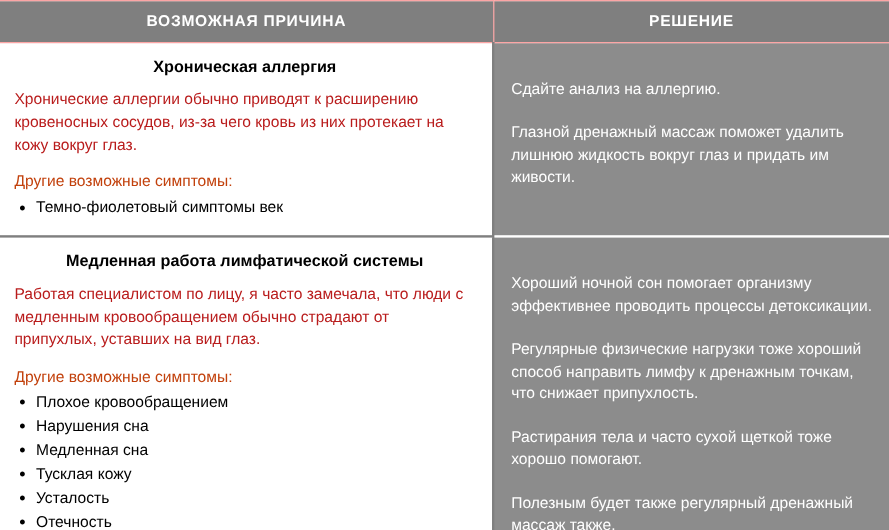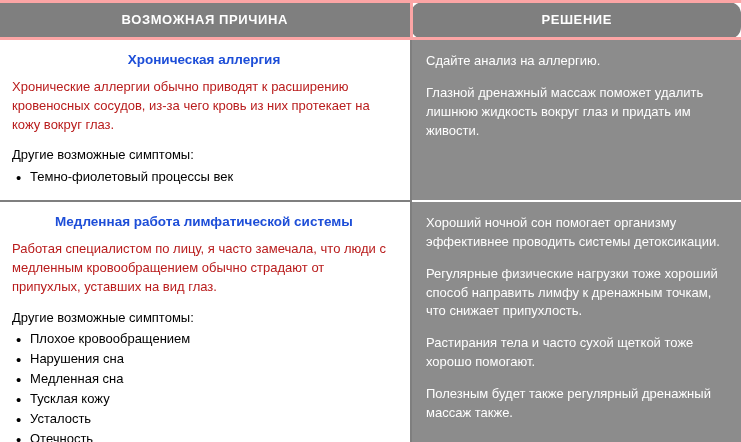--- a/index.html
+++ b/index.html
@@ -27,25 +27,25 @@
   table.matrix col.c2 { width: 330px; }
 
   thead th {
     background: #7f7f7f;
     color: #ffffff;
     font-size: 13px;
     font-weight: bold;
     letter-spacing: 0.6px;
     text-align: center;
     padding: 9px 6px 10px 6px;
-    border: 3px solid #fca5a5;
+    border: 1px solid #fca5a5;
     vertical-align: middle;
   }
   thead th.first { border-left: none; }
-  thead th.last { border-right: none; border-radius: 12px; }
+  thead th.last { border-right: none; }
 
   tbody td {
     vertical-align: top;
     border: 1px solid #ffffff;
     padding: 0;
   }
   tbody td.cause {
     background: #ffffff;
     border-left: none;
     border-top: 2px solid #7f7f7f;
@@ -64,34 +64,34 @@
   .cause-inner {
     padding: 12px 14px 12px 12px;
   }
   .sol-inner {
     padding: 12px 14px 12px 14px;
   }
 
   .cause-title {
     font-size: 13.5px;
     font-weight: bold;
-    color: #1d4ed8;
+    color: #000000;
     text-align: center;
     margin: 0 0 9px 0;
     line-height: 1.25;
   }
   .cause-body {
     font-size: 13px;
     color: #b91c1c;
     line-height: 1.45;
     margin: 0 0 12px 0;
   }
   .cause-sub {
     font-size: 13px;
-    color: #000000;
+    color: #c2410c;
     line-height: 1.45;
     margin: 0 0 3px 0;
   }
   ul.sym {
     list-style: none;
     margin: 0;
     padding: 0;
   }
   ul.sym li {
     font-size: 13px;
@@ -105,21 +105,21 @@
     position: absolute;
     left: 4px;
     top: -1px;
     font-size: 15px;
     line-height: 1.45;
   }
 
   .sol-para {
     font-size: 13px;
     line-height: 1.45;
-    margin: 0 0 13px 0;
+    margin: 17px 0 13px 0;
     color: #ffffff;
   }
   .sol-para:last-child { margin-bottom: 0; }
 </style>
 </head>
 <body>
 
 <div class="sheet">
   <table class="matrix">
     <colgroup>
@@ -134,21 +134,21 @@
     </thead>
     <tbody>
 
       <tr class="row1">
         <td class="cause">
           <div class="cause-inner">
             <p class="cause-title">Хроническая аллергия</p>
             <p class="cause-body">Хронические аллергии обычно приводят к расширению кровеносных сосудов, из-за чего кровь из них протекает на кожу вокруг глаз.</p>
             <p class="cause-sub">Другие возможные симптомы:</p>
             <ul class="sym">
-              <li>Темно-фиолетовый процессы век</li>
+              <li>Темно-фиолетовый симптомы век</li>
             </ul>
           </div>
         </td>
         <td class="solution">
           <div class="sol-inner">
             <p class="sol-para">Сдайте анализ на аллергию.</p>
             <p class="sol-para">Глазной дренажный массаж поможет удалить лишнюю жидкость вокруг глаз и придать им живости.</p>
           </div>
         </td>
       </tr>
@@ -164,21 +164,21 @@
               <li>Нарушения сна</li>
               <li>Медленная сна</li>
               <li>Тусклая кожу</li>
               <li>Усталость</li>
               <li>Отечность</li>
             </ul>
           </div>
         </td>
         <td class="solution">
           <div class="sol-inner">
-            <p class="sol-para">Хороший ночной сон помогает организму эффективнее проводить системы детоксикации.</p>
+            <p class="sol-para">Хороший ночной сон помогает организму эффективнее проводить процессы детоксикации.</p>
             <p class="sol-para">Регулярные физические нагрузки тоже хороший способ направить лимфу к дренажным точкам, что снижает припухлость.</p>
             <p class="sol-para">Растирания тела и часто сухой щеткой тоже хорошо помогают.</p>
             <p class="sol-para">Полезным будет также регулярный дренажный массаж также.</p>
           </div>
         </td>
       </tr>
 
     </tbody>
   </table>
 </div>

